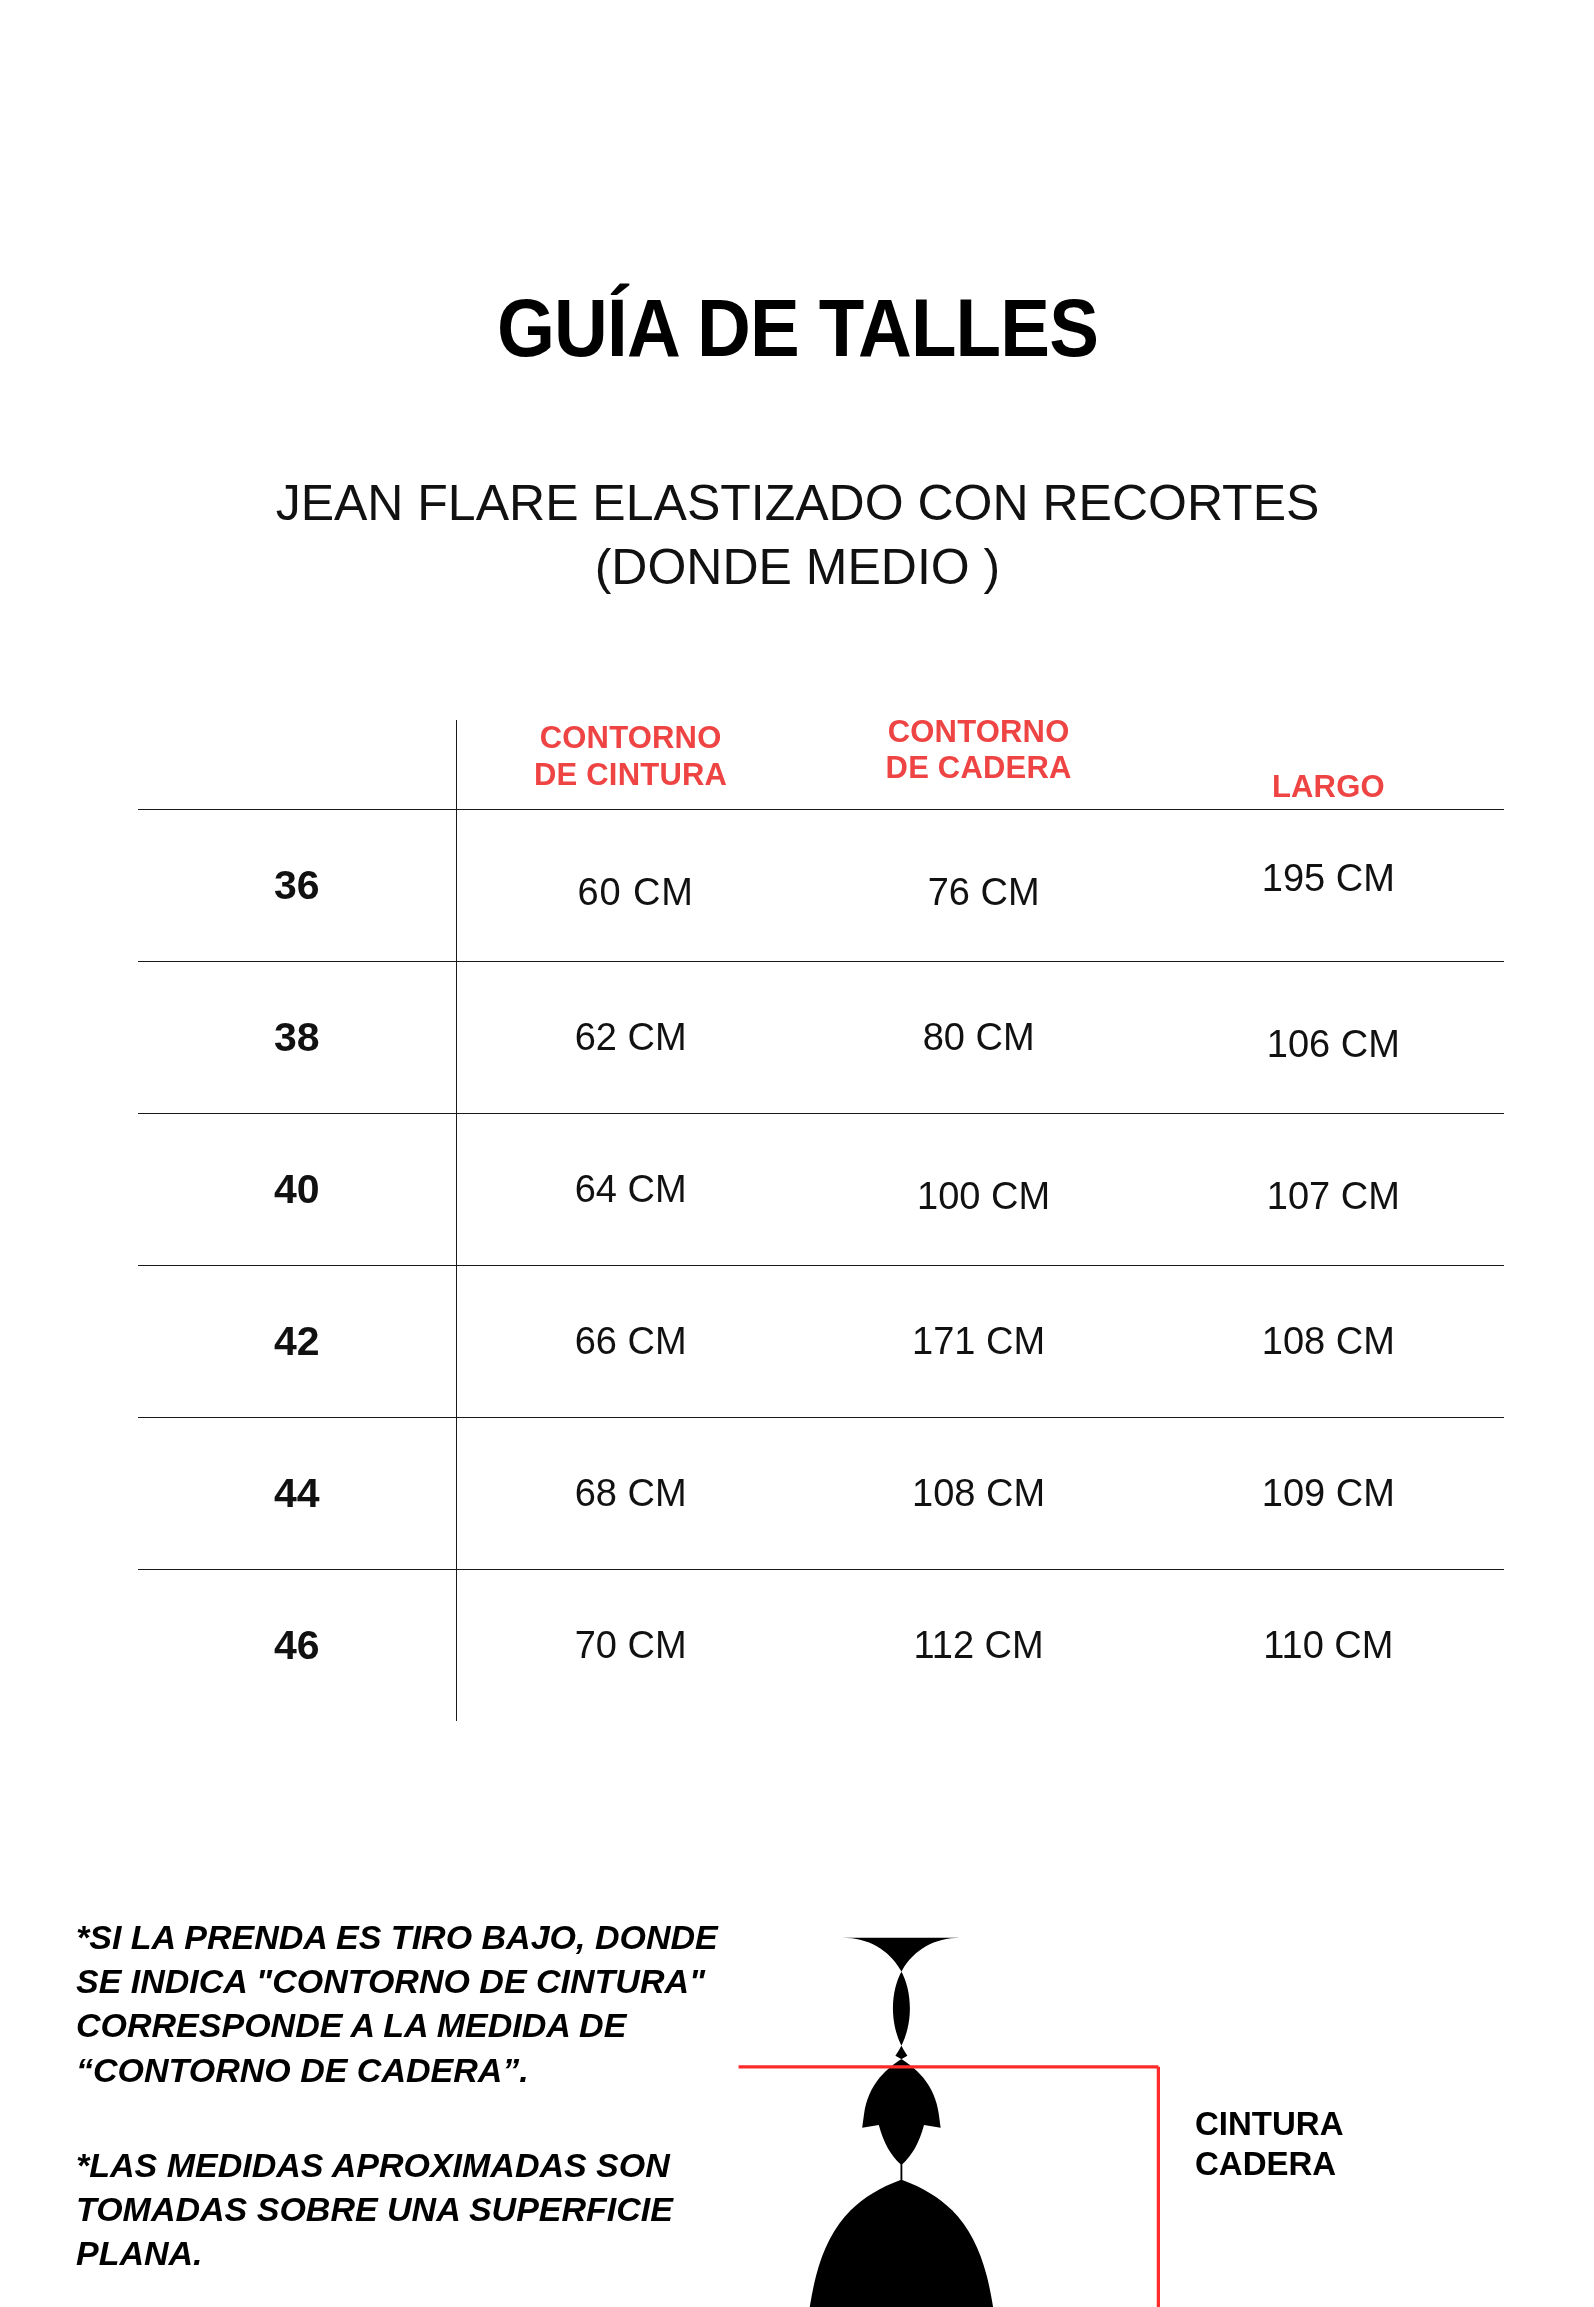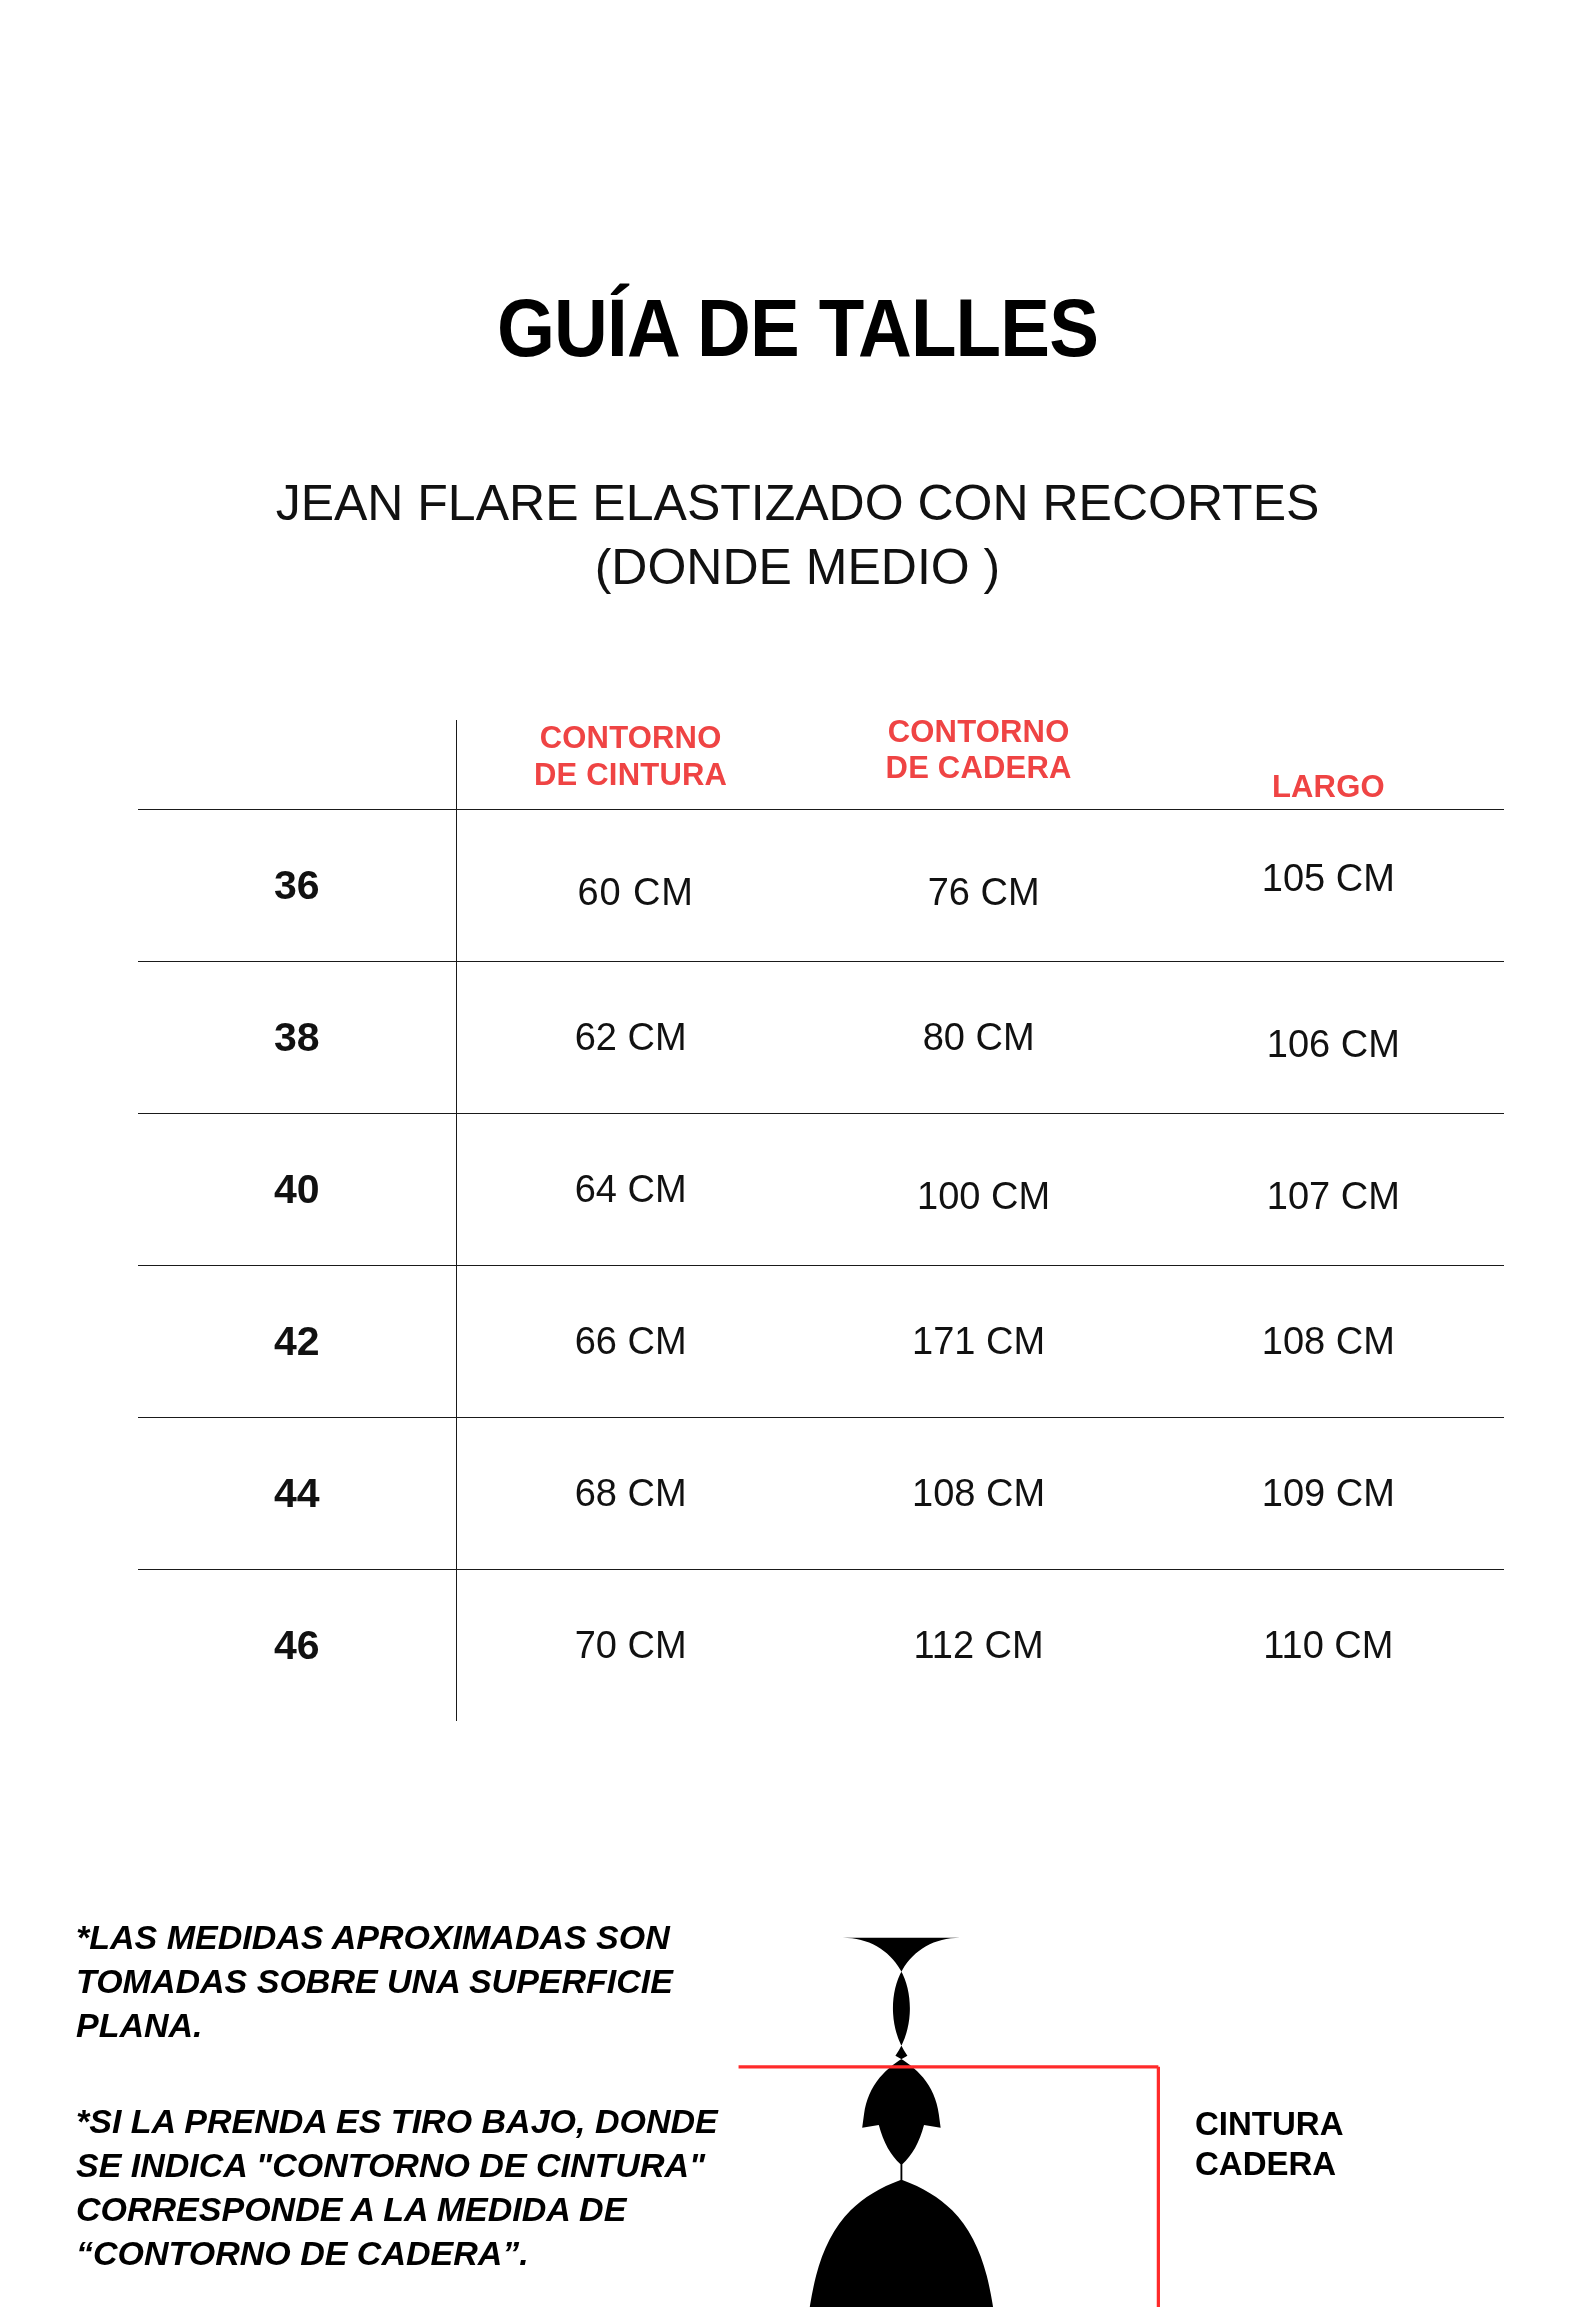--- a/index.html
+++ b/index.html
@@ -167,21 +167,21 @@
             <span>DE CADERA</span>
           </th>
           <th class="o-dn2">LARGO</th>
         </tr>
       </thead>
       <tbody>
         <tr>
           <td class="sizecell">36</td>
           <td class="wide-gap o-dn">60    CM</td>
           <td class="o-dn">76 CM</td>
-          <td class="o-up">105 CM</td>
+          <td class="o-up">195 CM</td>
         </tr>
         <tr>
           <td class="sizecell">38</td>
           <td>62 CM</td>
           <td>80 CM</td>
           <td class="o-dn">106 CM</td>
         </tr>
         <tr>
           <td class="sizecell">40</td>
           <td>64 CM</td>
@@ -204,22 +204,22 @@
           <td class="sizecell">46</td>
           <td>70 CM</td>
           <td>112 CM</td>
           <td>110 CM</td>
         </tr>
       </tbody>
     </table>
   </div>
 
   <div class="notes">
+    <div class="note">*SI LA PRENDA ES TIRO BAJO, DONDE SE INDICA "CONTORNO DE CINTURA" CORRESPONDE A LA MEDIDA DE “CONTORNO DE CADERA”.</div>
     <div class="note">*LAS MEDIDAS APROXIMADAS SON TOMADAS SOBRE UNA SUPERFICIE PLANA.</div>
-    <div class="note">*SI LA PRENDA ES TIRO BAJO, DONDE SE INDICA "CONTORNO DE CINTURA" CORRESPONDE A LA MEDIDA DE “CONTORNO DE CADERA”.</div>
   </div>
 
   <div class="figure-area">
     <svg class="figure-svg" width="554" height="1181" viewBox="0 0 1200 2560" xmlns="http://www.w3.org/2000/svg">
       <g fill="#000000">
 
         <path d="M600 60 c-55 0 -100 26 -125 70 c-16 28 -22 62 -20 95 c2 34 13 66 31 91 c-24 12 -44 28 -60 47 c-18 22 -30 49 -34 79 l-4 30 l36 -6 c10 38 26 66 47 85 l0 34 c-44 16 -80 38 -108 66 c-36 36 -60 84 -75 142 c-14 55 -22 119 -26 192 c-4 69 -4 140 -1 208 c-24 36 -42 78 -56 124 c-17 56 -28 117 -35 180 c-7 60 -10 121 -11 179 l-26 12 c-16 8 -26 20 -29 36 c-3 16 1 31 12 44 c12 14 28 21 46 21 c16 0 31 -6 42 -18 c12 -13 18 -29 17 -46 l-2 -30 c4 -62 12 -124 24 -182 c11 -54 26 -103 45 -142 c-1 56 0 110 4 160 c5 62 14 115 27 158 c-9 55 -16 116 -21 180 c-6 78 -9 160 -9 240 c0 94 4 184 11 262 c6 70 15 130 26 174 l-14 120 c-4 32 -3 56 4 72 c8 18 22 27 43 27 l44 0 c18 0 31 -7 39 -21 c7 -13 10 -31 8 -53 l-12 -128 c8 -64 15 -136 20 -212 c6 -86 10 -176 12 -264 c2 -72 3 -142 3 -206 c0 64 1 134 3 206 c2 88 6 178 12 264 c5 76 12 148 20 212 l-12 128 c-2 22 1 40 8 53 c8 14 21 21 39 21 l44 0 c21 0 35 -9 43 -27 c7 -16 8 -40 4 -72 l-14 -120 c11 -44 20 -104 26 -174 c7 -78 11 -168 11 -262 c0 -80 -3 -162 -9 -240 c-5 -64 -12 -125 -21 -180 c13 -43 22 -96 27 -158 c4 -50 5 -104 4 -160 c19 39 34 88 45 142 c12 58 20 120 24 182 l-2 30 c-1 17 5 33 17 46 c11 12 26 18 42 18 c18 0 34 -7 46 -21 c11 -13 15 -28 12 -44 c-3 -16 -13 -28 -29 -36 l-26 -12 c-1 -58 -4 -119 -11 -179 c-7 -63 -18 -124 -35 -180 c-14 -46 -32 -88 -56 -124 c3 -68 3 -139 -1 -208 c-4 -73 -12 -137 -26 -192 c-15 -58 -39 -106 -75 -142 c-28 -28 -64 -50 -108 -66 l0 -34 c21 -19 37 -47 47 -85 l36 6 l-4 -30 c-4 -30 -16 -57 -34 -79 c-16 -19 -36 -35 -60 -47 c18 -25 29 -57 31 -91 c2 -33 -4 -67 -20 -95 c-25 -44 -70 -70 -125 -70 z"></path>
       </g>
 
       <g stroke="#ff2a2a" stroke-width="7" fill="none">

